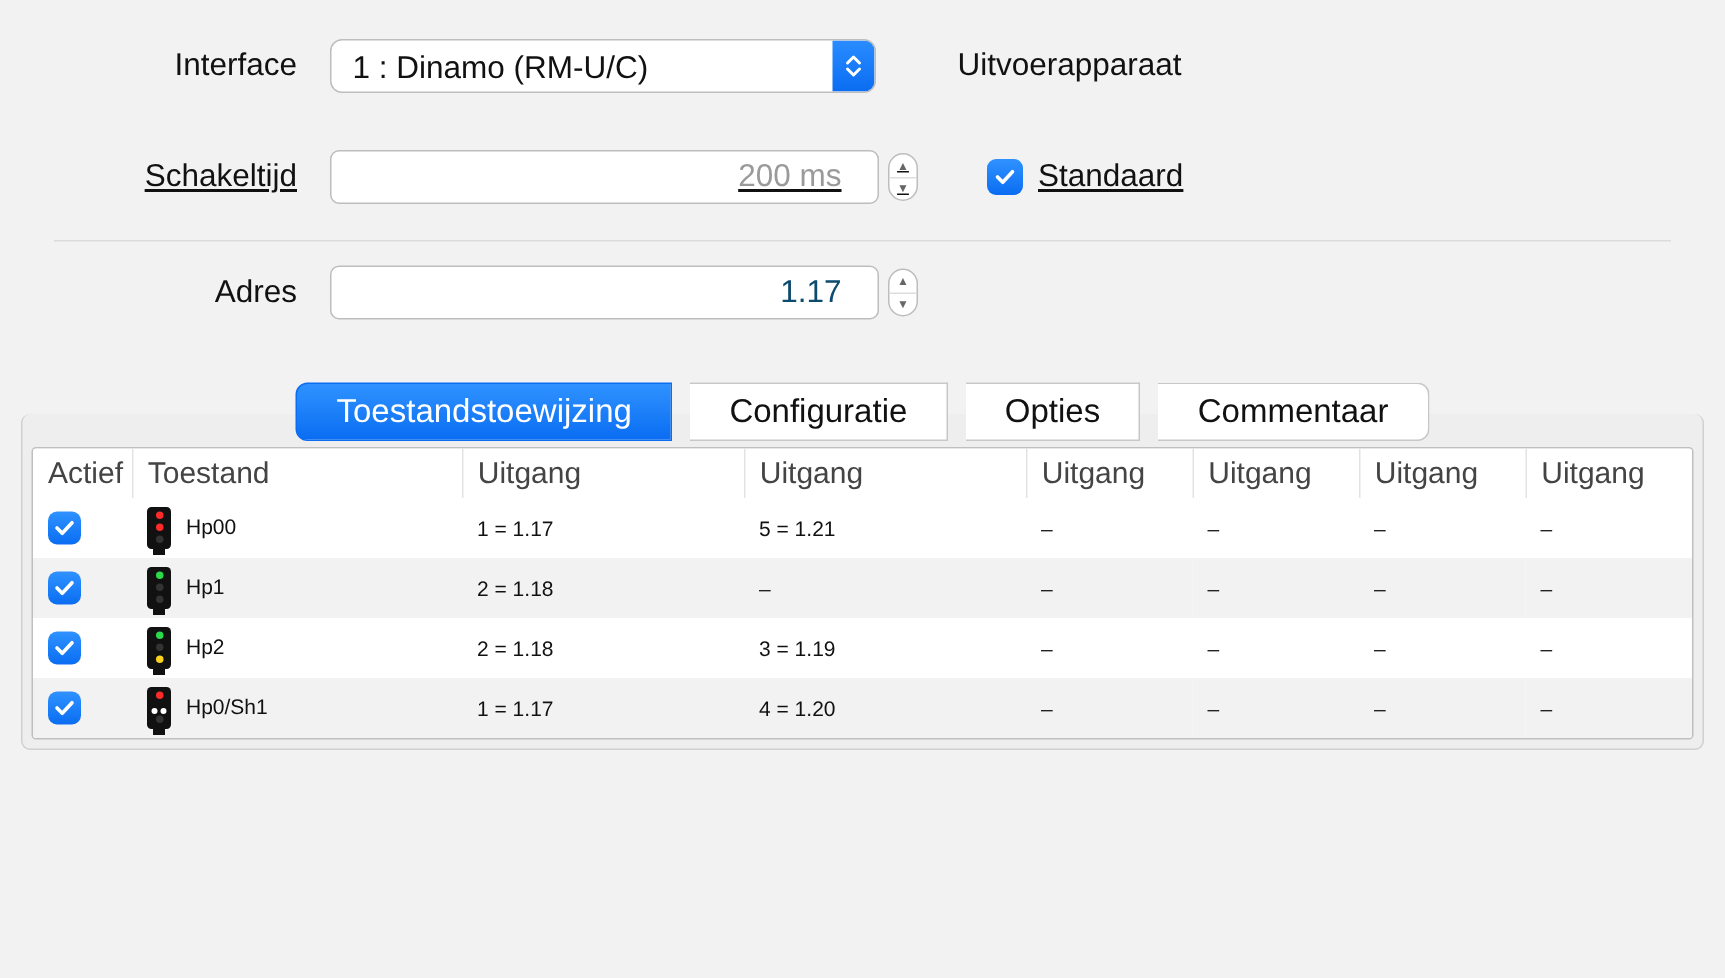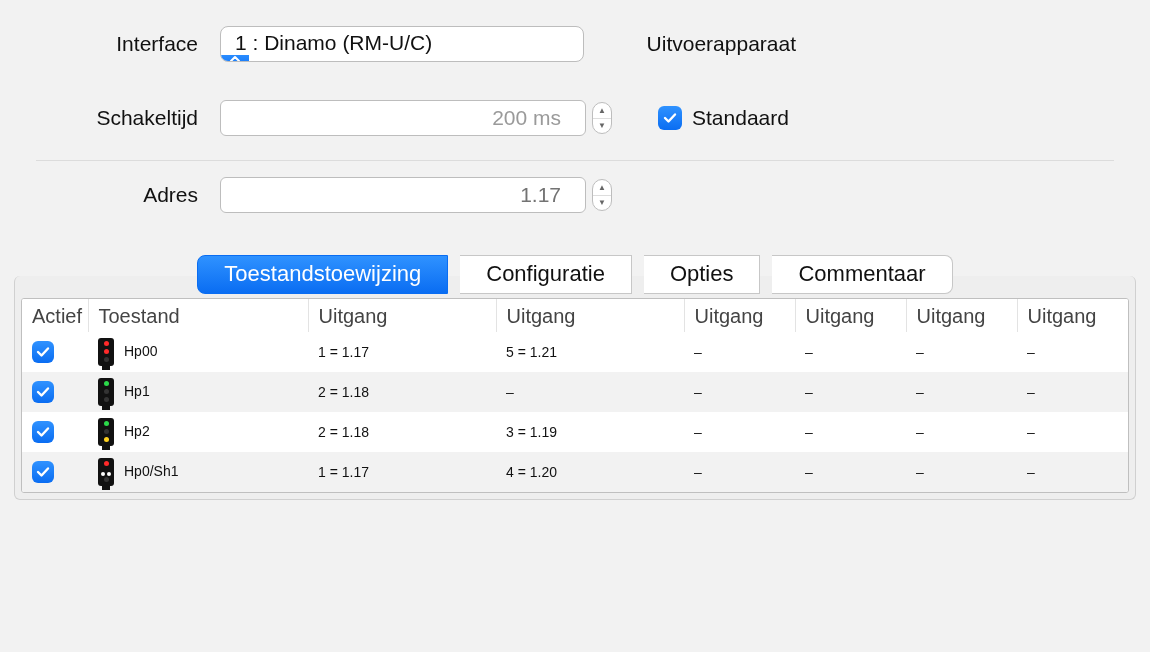--- a/index.html
+++ b/index.html
@@ -14,64 +14,63 @@
       height: 652px;
       overflow: hidden;
     }
 
     .form-area { padding: 18px 20px 14px 20px; }
     .row {
       display: flex;
       align-items: center;
       padding: 8px 0;
     }
-    .row.gap { padding-top: 30px; }
+    .row.gap { padding-top: 30px; text-decoration: underline; }
     .label-cell {
       width: 200px;
       text-align: right;
       padding-right: 22px;
       color: #111;
     }
     .control-cell { display: flex; align-items: center; }
 
     .select {
       display: flex;
       align-items: stretch;
       background: #fff;
       border: 1px solid #bdbdbd;
       border-radius: 8px;
       height: 36px;
       overflow: hidden;
-      flex-direction: column;
     }
     .select .value {
       padding: 4px 14px 0 14px;
       flex: 1;
       display: flex;
       align-items: center;
     }
     .select .caret {
       width: 28px;
       background: linear-gradient(#2a8cff, #0a6df2);
       display: flex; align-items: center; justify-content: center;
     }
     .select .caret svg { width: 12px; height: 16px; }
 
     .row2-spacer { width: 46px; }
     .row2-label {
-      width: 186px; text-align: right; padding-right: 20px;
+      width: 186px; text-align: center; padding-right: 20px;
     }
 
     .input-wrap { display:flex; align-items:center; }
     .text-input {
       background:#fff; border:1px solid #bdbdbd; border-radius:6px;
       height:36px; display:flex; align-items:center; justify-content:flex-end;
       padding:0 24px; color:#9a9a9a;
     }
-    .text-input.dark { color:#737373; }
+    .text-input.dark { color:#0c4a6e; }
     .stepper {
       width:20px; height:32px; margin-left:6px;
       display:flex; flex-direction:column;
       border:1px solid #bdbdbd; border-radius:10px; overflow:hidden;
       background:#fff;
     }
     .stepper div {
       flex:1; display:flex; align-items:center; justify-content:center;
       font-size:8px; color:#666;
     }

